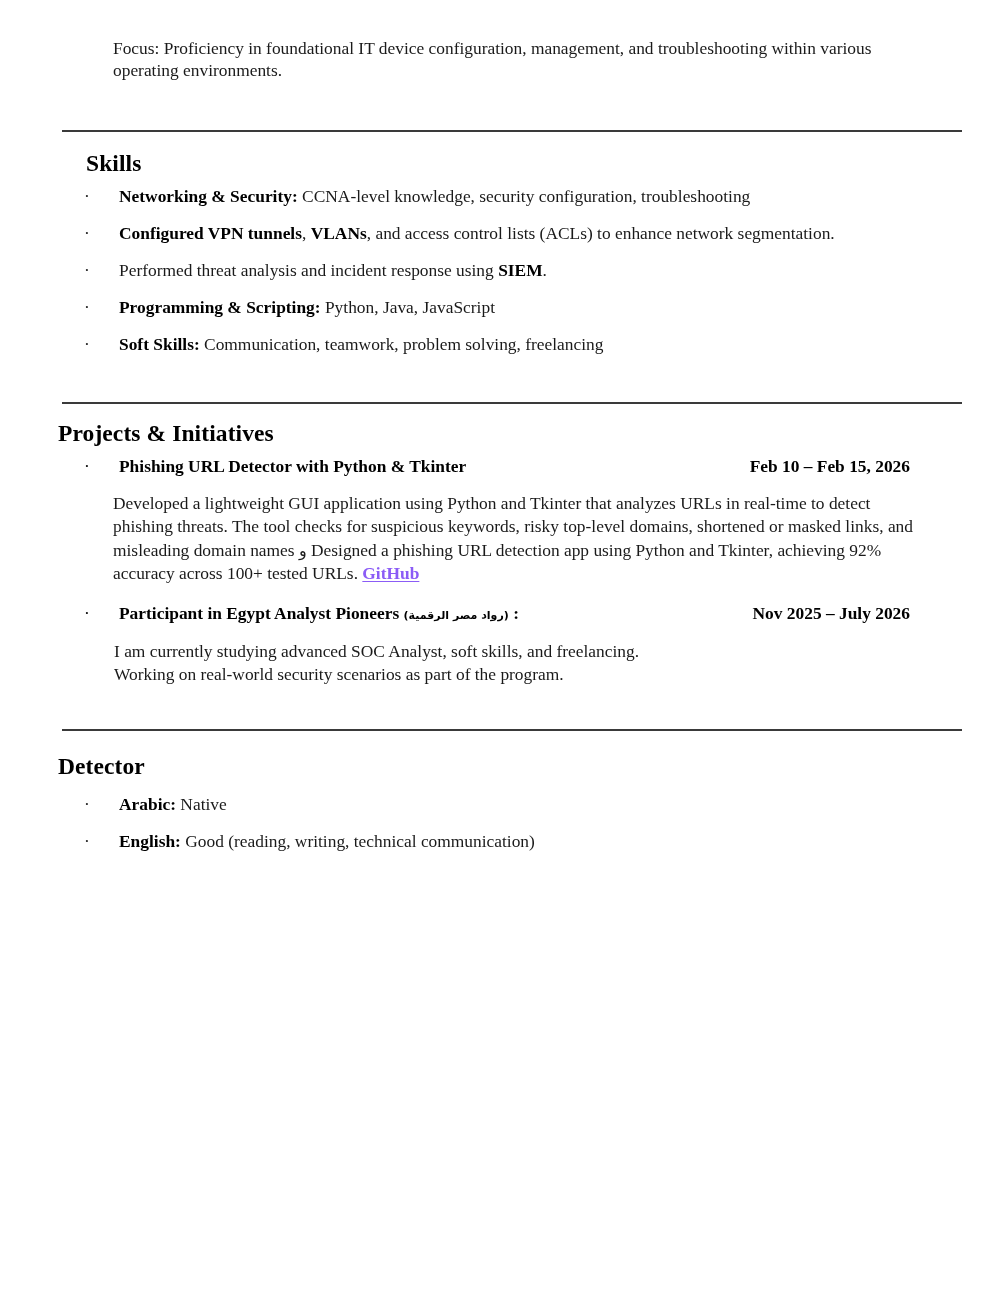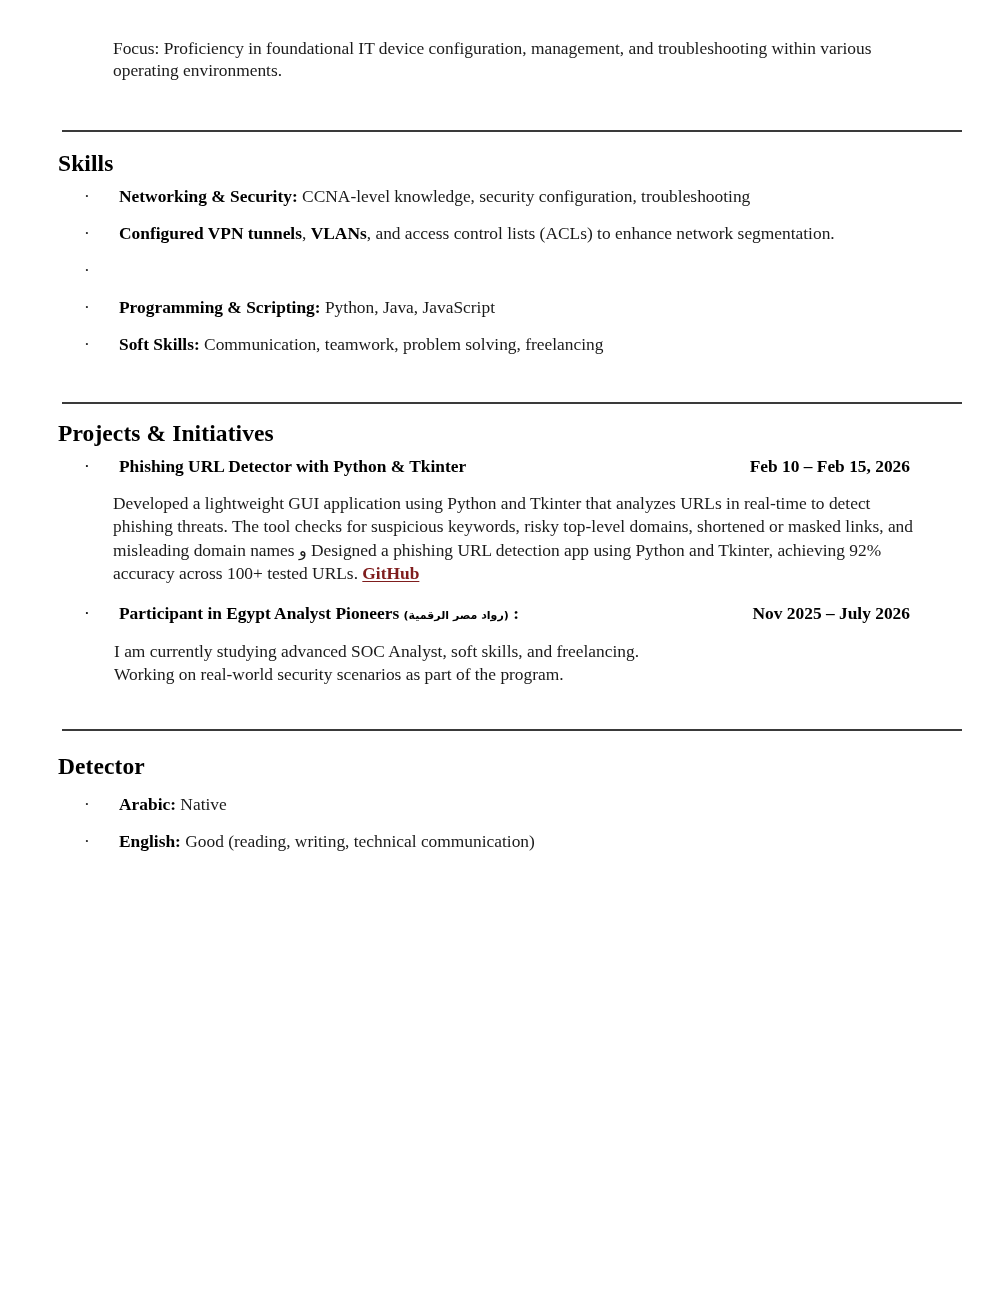--- a/index.html
+++ b/index.html
@@ -48,21 +48,21 @@
 
   
   .section-heading {
     position: absolute;
     left: 58px;
     font-weight: bold;
     font-size: 23.5px;
     letter-spacing: 0.1px;
     color: #000000;
   }
-  .sh-skills   { top: 150px; }
+  .sh-skills   { top: 150px; margin-left: 28px; }
   .sh-projects { top: 420px; }
   .sh-langs    { top: 753px; }
 
   
   .bullet-list {
     position: absolute;
     left: 0;
     width: 1000px;
   }
   .bl-skills   { top: 186px; }
@@ -135,21 +135,21 @@
   }
   .proj-body.tight {
     padding-left: 114px;
     line-height: 23px;
   }
   .proj-spacer-a { height: 14px; }
   .proj-spacer-b { height: 17px; }
   .proj-spacer-c { height: 14px; }
 
   .gh-link {
-    color: #7f1d1d;
+    color: #8b5cf6;
     font-weight: bold;
     text-decoration: underline;
     text-underline-offset: 2px;
   }
 </style>
 </head>
 <body>
 
 <div class="page">
 
@@ -168,20 +168,21 @@
     <div class="skill-gap"></div>
 
     <div class="bullet-row">
       <span class="dot">·</span>
       <b>Configured VPN tunnels</b><span>, <b>VLANs</b>, and access control lists (ACLs) to enhance network segmentation.</span>
     </div>
     <div class="skill-gap"></div>
 
     <div class="bullet-row">
       <span class="dot">·</span>
+      <span>Performed threat analysis and incident response using <b>SIEM</b>.</span>
     </div>
     <div class="skill-gap"></div>
 
     <div class="bullet-row">
       <span class="dot">·</span>
       <b>Programming &amp; Scripting:</b><span> Python, Java, JavaScript</span>
     </div>
     <div class="skill-gap"></div>
 
     <div class="bullet-row">

